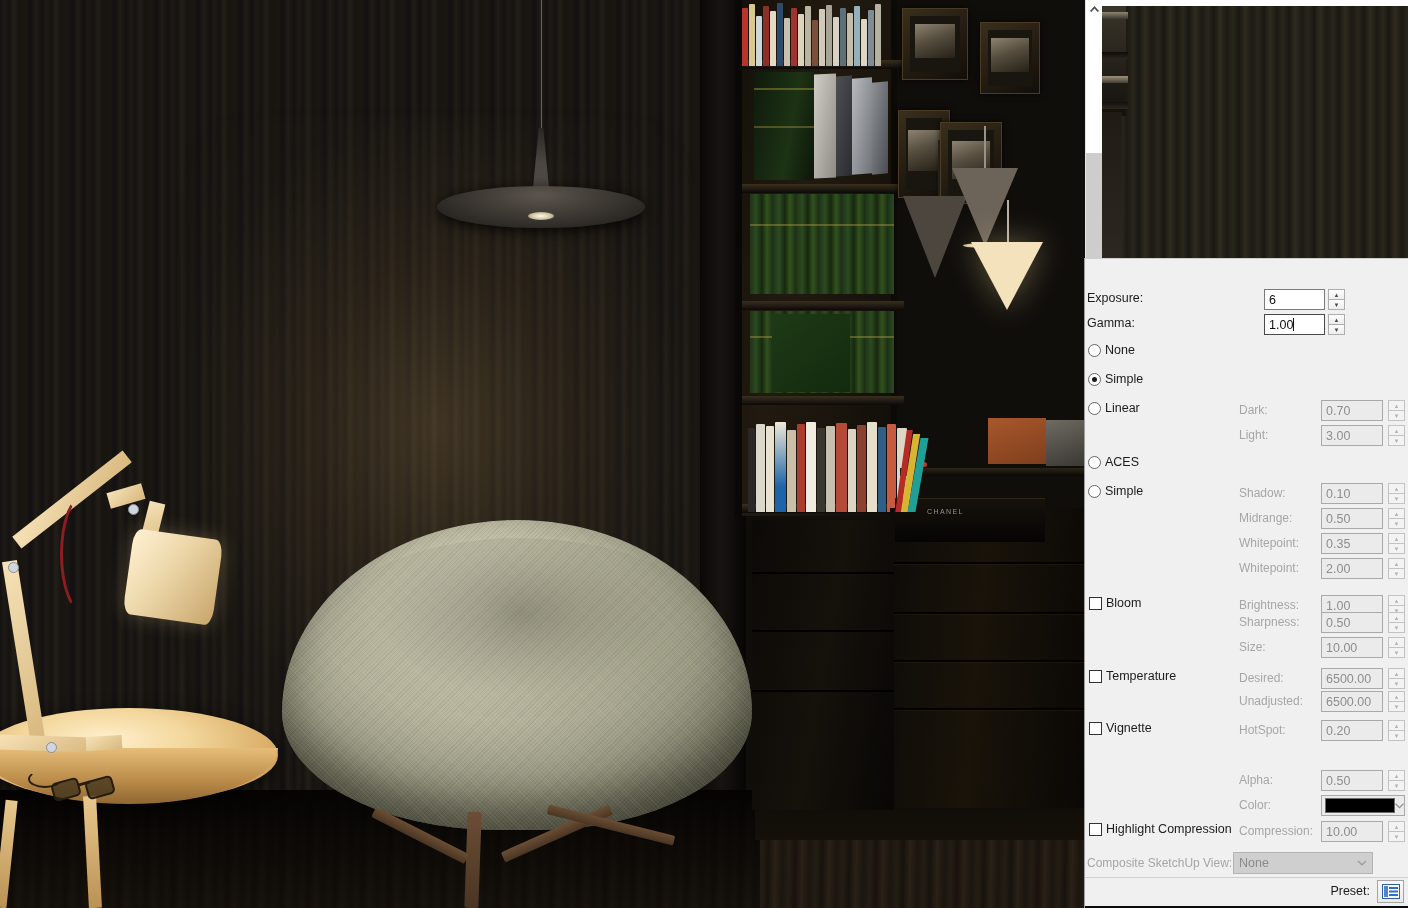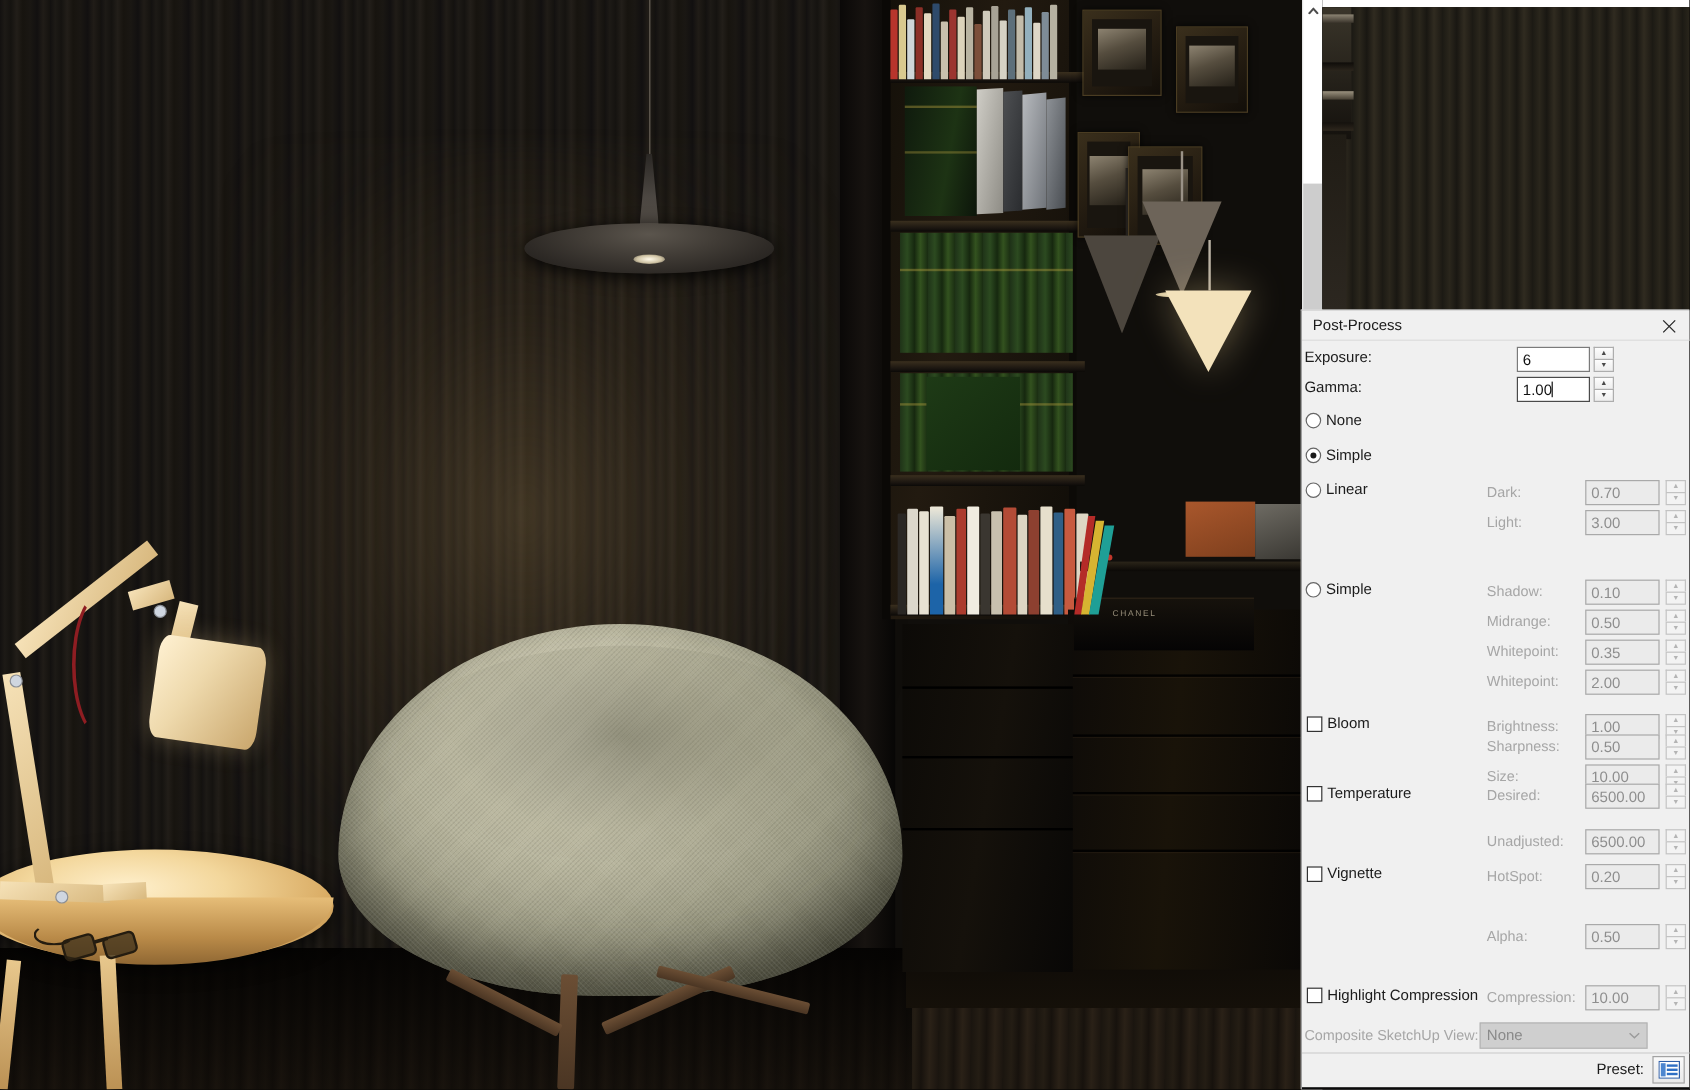--- a/index.html
+++ b/index.html
@@ -591,28 +591,20 @@
     <div class="pv-shelf"></div>
     <div class="pv-board" style="top:6px;background:linear-gradient(180deg,#8d8574 0%,#3b352c 100%)"></div>
     <div class="pv-board" style="top:46px;background:linear-gradient(180deg,#0e0c09 0%,#2b251c 100%)"></div>
     <div class="pv-board" style="top:70px;background:linear-gradient(180deg,#9b927f 0%,#463f33 100%)"></div>
     <div class="pv-board" style="top:96px;background:linear-gradient(180deg,#14110d 0%,#2e271d 100%)"></div>
     <div style="position:absolute;left:0;top:106px;width:20px;height:146px;background:linear-gradient(180deg,#201c15 0%,#2c2720 100%)"></div>
   </div>
 
   <div id="dialog">
 
-    <div id="titlebar">
-      <div id="dlg-title">Post-Process</div>
-      <div id="close-btn">
-        <svg width="12" height="12" viewBox="0 0 12 12">
-          <path d="M1 1 L11 11 M11 1 L1 11" stroke="#2a2a2a" stroke-width="1.1" fill="none"></path>
-        </svg>
-      </div>
-    </div>
 
     <div class="row" style="top:28px">
       <span class="lbl-left">Exposure:</span>
       <div class="field" style="left:1156px;left:auto;right:84px;width:61px;top:2px">6</div>
       <div class="spin" style="right:64px;top:2px">
         <div>▲</div>
         <div>▼</div>
       </div>
     </div>
 
@@ -648,20 +640,24 @@
 
     <div class="row" style="top:164px">
       <span class="lbl-right" style="left:154px">Light:</span>
       <div class="field disabled" style="left:236px;width:62px;top:2px">3.00</div>
       <div class="spin disabled" style="left:303px;top:2px">
         <div>▲</div>
         <div>▼</div>
       </div>
     </div>
 
+    <div class="row" style="top:193px">
+      <span class="radio"></span>
+      <span class="radio-label">ACES</span>
+    </div>
 
     <div class="row" style="top:222px">
       <span class="radio"></span>
       <span class="radio-label">Simple</span>
       <span class="lbl-right" style="left:154px">Shadow:</span>
       <div class="field disabled" style="left:236px;width:62px;top:2px">0.10</div>
       <div class="spin disabled" style="left:303px;top:2px">
         <div>▲</div>
         <div>▼</div>
       </div>
@@ -716,21 +712,21 @@
 
     <div class="row" style="top:376px">
       <span class="lbl-right" style="left:154px">Size:</span>
       <div class="field disabled" style="left:236px;width:62px;top:2px">10.00</div>
       <div class="spin disabled" style="left:303px;top:2px">
         <div>▲</div>
         <div>▼</div>
       </div>
     </div>
 
-    <div class="row" style="top:392px">
+    <div class="row" style="top:407px">
       <span class="cbox"></span>
       <span class="cbox-label">Temperature</span>
       <span class="lbl-right" style="left:154px">Desired:</span>
       <div class="field disabled" style="left:236px;width:62px;top:2px">6500.00</div>
       <div class="spin disabled" style="left:303px;top:2px">
         <div>▲</div>
         <div>▼</div>
       </div>
     </div>
 
@@ -757,20 +753,31 @@
 
     <div class="row" style="top:509px">
       <span class="lbl-right" style="left:154px">Alpha:</span>
       <div class="field disabled" style="left:236px;width:62px;top:2px">0.50</div>
       <div class="spin disabled" style="left:303px;top:2px">
         <div>▲</div>
         <div>▼</div>
       </div>
     </div>
 
+    <div class="row" style="top:534px">
+      <span class="lbl-right" style="left:154px">Color:</span>
+      <div class="color-combo" style="left:236px;width:84px;top:2px">
+        <div class="color-swatch" style="background: rgb(0, 0, 0);"></div>
+        <div class="combo-arrow">
+          <svg width="9" height="6" viewBox="0 0 9 6">
+              <path d="M0.6 0.8 L4.5 4.6 L8.4 0.8" stroke="#8e8e8e" stroke-width="1.2" fill="none"></path>
+            </svg>
+        </div>
+      </div>
+    </div>
 
     <div class="row" style="top:560px">
       <span class="cbox"></span>
       <span class="cbox-label">Highlight Compression</span>
       <span class="lbl-right" style="left:154px">Compression:</span>
       <div class="field disabled" style="left:236px;width:62px;top:2px">10.00</div>
       <div class="spin disabled" style="left:303px;top:2px">
         <div>▲</div>
         <div>▼</div>
       </div>

